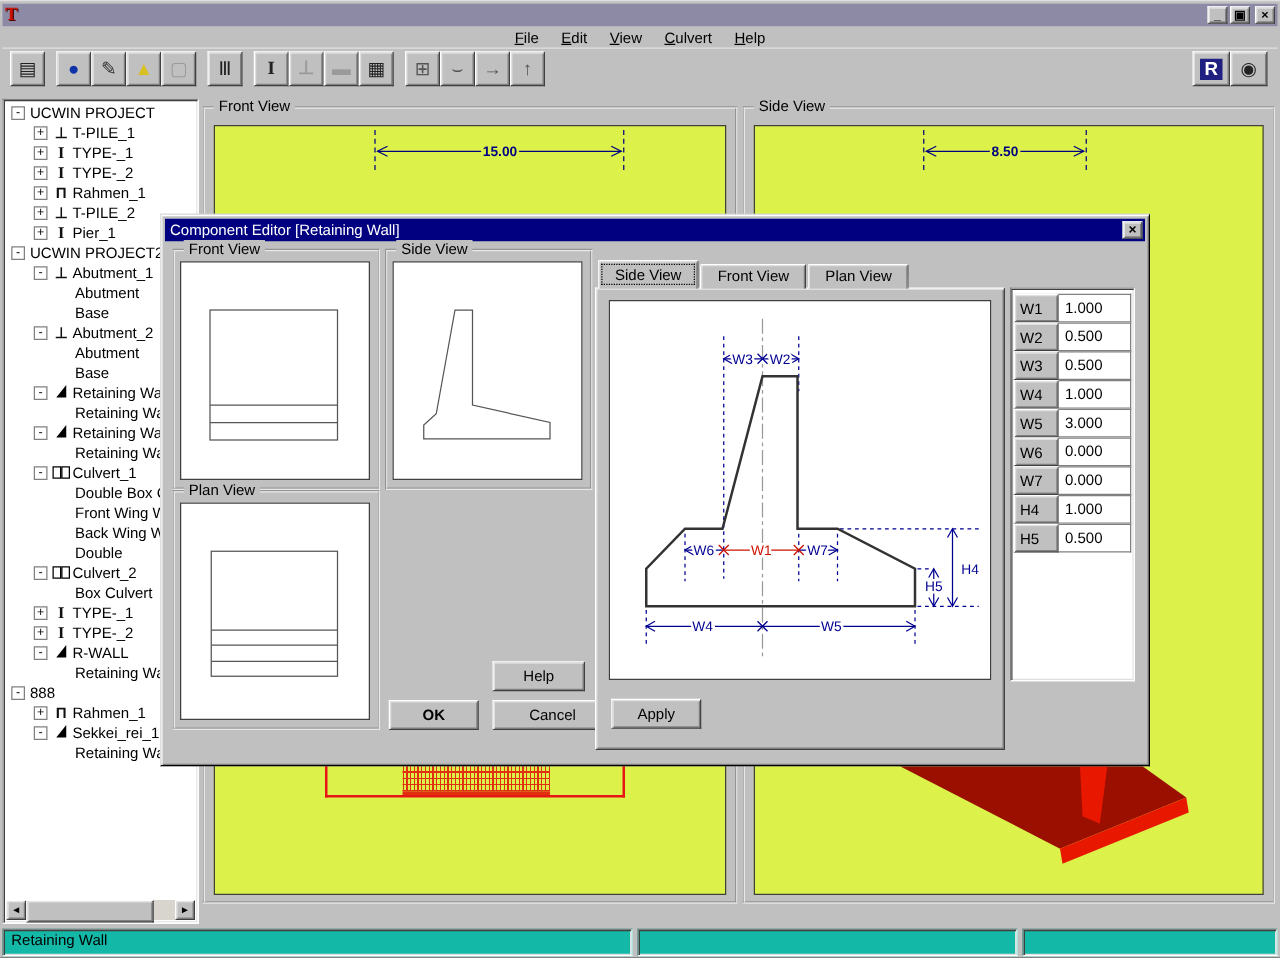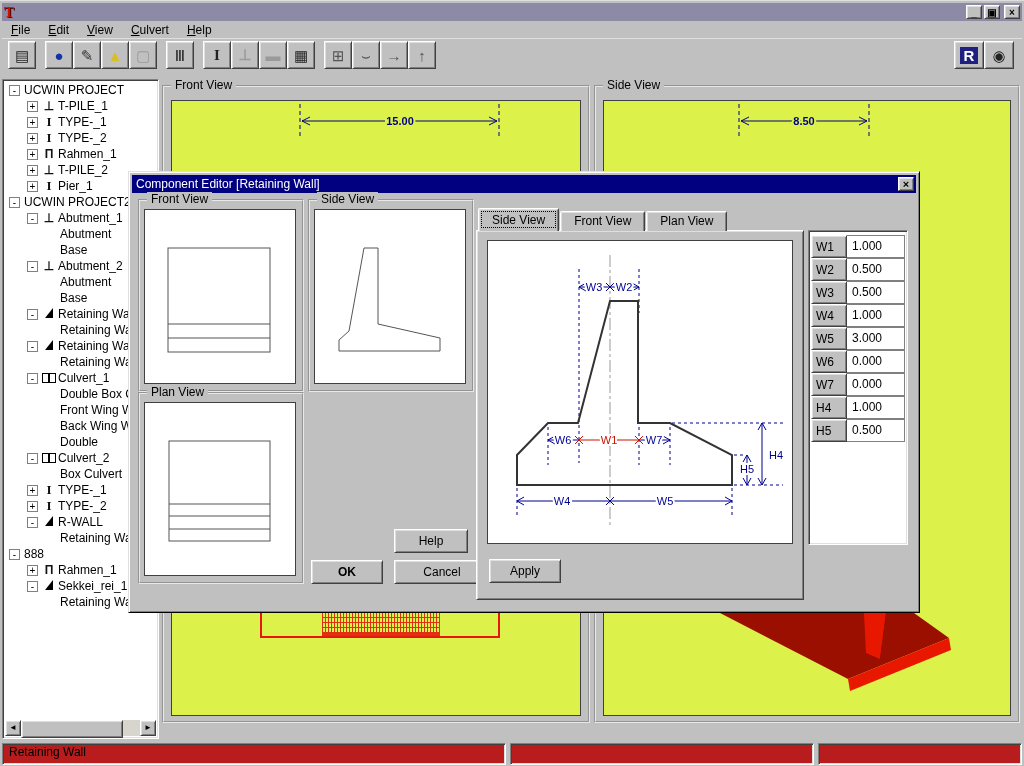--- a/index.html
+++ b/index.html
@@ -16,21 +16,21 @@
   .glabel{position:absolute;top:-9px;left:7px;background:#c0c0c0;padding:0 4px;font-size:12px;}
   
   #titlebar{left:2px;top:2px;right:2px;height:18px;background:#8d8aa6;color:#fff;
     display:flex;align-items:center;padding:0 2px;}
   #titlebar .ttext{margin-left:4px;letter-spacing:.5px;white-space:pre;}
   .logo{color:#cc1100;font-family:"Liberation Serif",serif;font-weight:bold;font-size:15px;
     text-shadow:1px 1px 0 #400;}
   .wbtn{width:16px;height:14px;font-size:10px;line-height:11px;text-align:center;
     padding:0;font-weight:bold;margin-left:2px;}
   #winctl{margin-left:auto;display:flex;}
-  #menubar{left:2px;top:20px;right:2px;height:17px;display:flex;align-items:center;border-bottom:1px solid #dfdfdf;}
+  #menubar{left:2px;top:20px;right:2px;height:17px;display:flex;align-items:center;border-bottom:1px solid #dfdfdf;justify-content:center;}
   .menu-item{display:inline-block;padding:1px 9px;}
   .menu-item::first-letter{text-decoration:underline;}
   #toolbar{left:2px;top:38px;right:2px;height:32px;display:flex;align-items:center;padding-left:6px;}
   .tbtn{width:28px;height:28px;display:flex;align-items:center;justify-content:center;padding:0;}
   .tbtn .glyph{font-size:15px;line-height:15px;}
   .sep{margin-left:9px;}
   .t-plain{color:#222;} .t-globe{color:#1133aa;} .t-pen{color:#333;} .t-tri{color:#d8c020;}
   .t-gray{color:#9a9a9a;} .t-dim{color:#555;} 
   .t-serif{font-family:"Liberation Serif",serif;font-weight:bold;}
   .t-book{background:#202080;color:#fff;padding:1px 4px;font-weight:bold;font-size:12px;}
@@ -63,21 +63,21 @@
   .dim-svg{position:absolute;left:0;top:0;}
   
   .redshape{position:absolute;left:88px;top:510px;width:236px;height:25px;
     border-left:2px solid #e81515;border-right:2px solid #e81515;border-bottom:2px solid #e81515;}
   .redhatch{position:absolute;left:60px;top:0;width:118px;height:22px;
     background:repeating-linear-gradient(90deg,#e03010 0 1px,transparent 1px 3px),
                repeating-linear-gradient(0deg,#e03010 0 1px,transparent 1px 5px);
     border-bottom:3px solid #e03010;}
   
   #statusbar{left:2px;top:740px;right:2px;height:20px;display:flex;gap:4px;padding-top:2px;}
-  .scell{height:18px;padding:1px 6px;background:#b91c1c;}
+  .scell{height:18px;padding:1px 6px;background:#14b8a6;}
   
   #dialog{left:128px;top:170px;width:790px;height:440px;background:#c0c0c0;z-index:50;
     border:1px solid;border-color:#dfdfdf #000 #000 #dfdfdf;
     box-shadow:inset 1px 1px 0 #fff, inset -1px -1px 0 #808080;}
   #dlg-title{position:absolute;left:3px;top:3px;right:3px;height:18px;background:#000080;color:#fff;
     display:flex;align-items:center;padding:0 2px;}
   #dlg-title .ttext{margin-left:2px;}
   #dlg-close{margin-left:auto;width:16px;height:14px;font-size:11px;line-height:11px;
     text-align:center;padding:0;font-weight:bold;color:#000;}
   .mini-canvas{position:absolute;background:#fff;border:1px solid #404040;}

